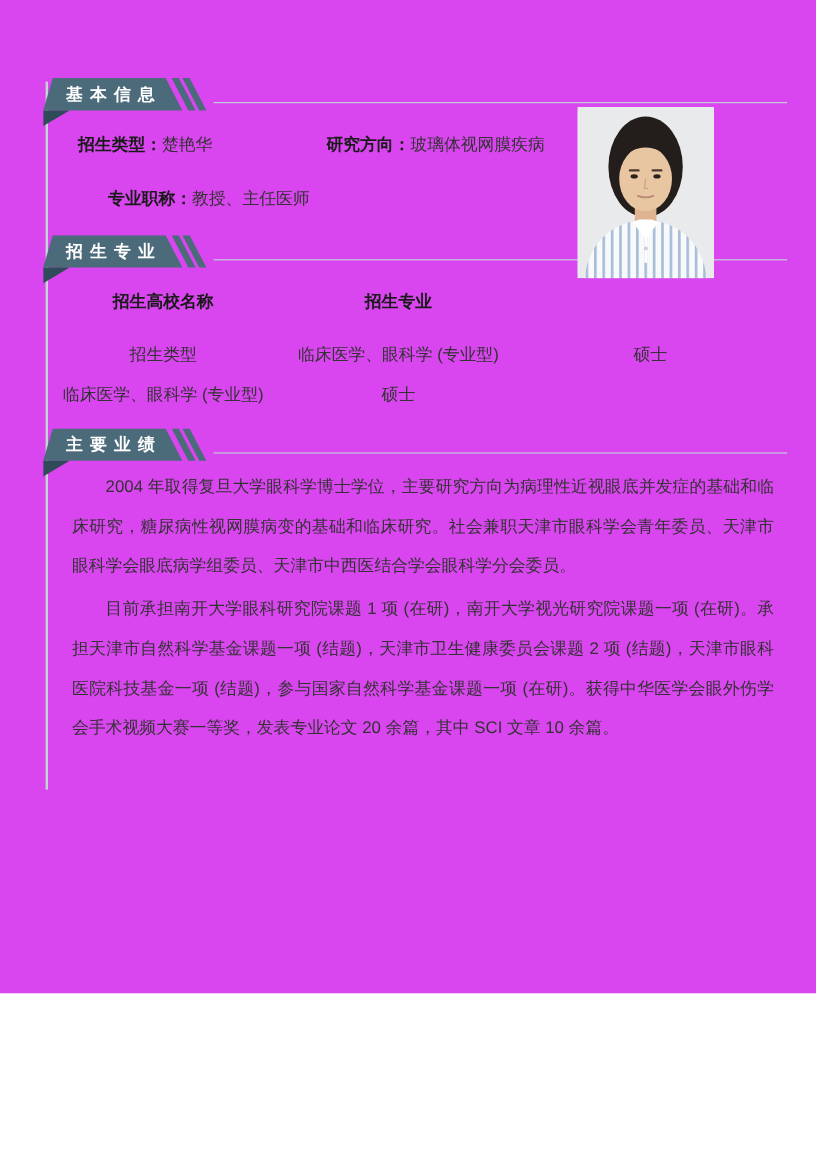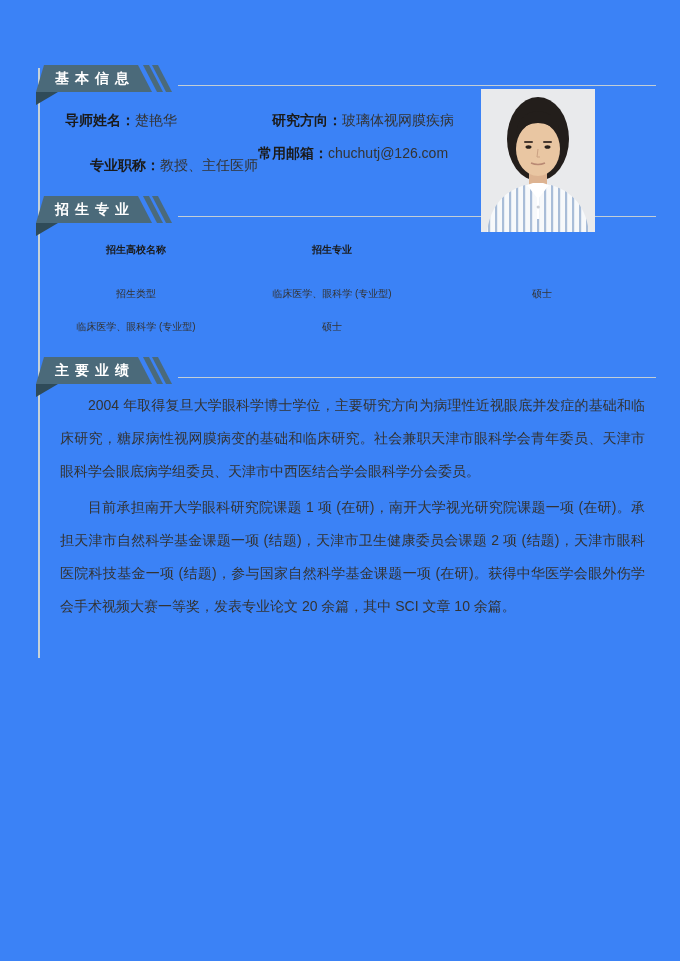--- a/index.html
+++ b/index.html
@@ -1,19 +1,19 @@
 <!DOCTYPE html>
 <html><head>
 <meta charset="utf-8">
 <style>
   html,body{margin:0;padding:0;background:#ffffff;}
   .page{
     position:relative;
-    width:680px;height:961px;
-    background:#3b82f6;
+    width:680px;height:828px;
+    background:#d946ef;
     font-family:"Liberation Sans","DejaVu Sans",sans-serif;
     color:#333;
     overflow:hidden;
   }
   
   .rule-v{
     position:absolute;left:38px;top:68px;
     width:2px;height:590px;
     background:#c6d2d8;z-index:1;
   }
@@ -36,21 +36,21 @@
   .field .val{color:#333;}
   
   .photo{
     position:absolute;left:481px;top:89px;width:114px;height:143px;
     z-index:4;overflow:hidden;
   }
   
   .t-row{
     position:absolute;left:36px;width:620px;
     display:grid;grid-template-columns:200px 192px 228px;
-    font-size:10px;z-index:2;
+    font-size:14px;z-index:2;
   }
   .t-row > div{text-align:center;white-space:nowrap;}
   .t-row.head > div{font-weight:bold;color:#1a1a1a;}
   .t-row.body > div{color:#333;}
   
   .paras{
     position:absolute;left:40px;top:389px;width:605px;
     font-size:14px;line-height:33px;color:#333;
     text-align:justify;z-index:2;
   }
@@ -71,30 +71,27 @@
     <svg width="150" height="42" viewBox="0 0 150 42">
       <polygon points="8,0 102,0 116,27 0,27" fill="#4b6a7a"></polygon>
       <polygon points="0,27 22,27 0,40" fill="#2f4b59"></polygon>
       <polygon points="107,0 113,0 127,27 121,27" fill="#4b6a7a"></polygon>
       <polygon points="116,0 122,0 136,27 130,27" fill="#4b6a7a"></polygon>
     </svg>
     <span class="ribbon-label">基本信息</span>
   </div>
 
   <div class="field" style="left:65px;top:112px;">
-    <span class="lbl">导师姓名：</span><span class="val">楚艳华</span>
+    <span class="lbl">招生类型：</span><span class="val">楚艳华</span>
   </div>
   <div class="field" style="left:272px;top:112px;">
     <span class="lbl">研究方向：</span><span class="val">玻璃体视网膜疾病</span>
   </div>
   <div class="field" style="left:65px;top:157px;margin-left:25px;">
     <span class="lbl">专业职称：</span><span class="val">教授、主任医师</span>
-  </div>
-  <div class="field" style="left:258px;top:145px;">
-    <span class="lbl">常用邮箱：</span><span class="val">chuchutj@126.com</span>
   </div>
 
   <div class="photo">
     <svg width="114" height="143" viewBox="0 0 114 143">
       <defs>
         <pattern id="shirtStripes" width="7" height="7" patternUnits="userSpaceOnUse">
           <rect width="7" height="7" fill="#f7f9fb"></rect>
           <rect width="2.2" height="7" fill="#a9bdd8"></rect>
         </pattern>
       </defs>

